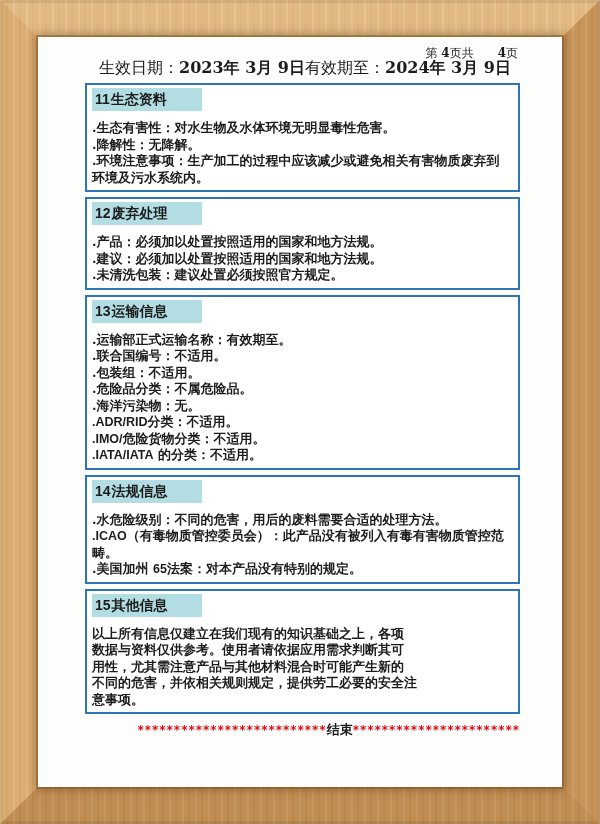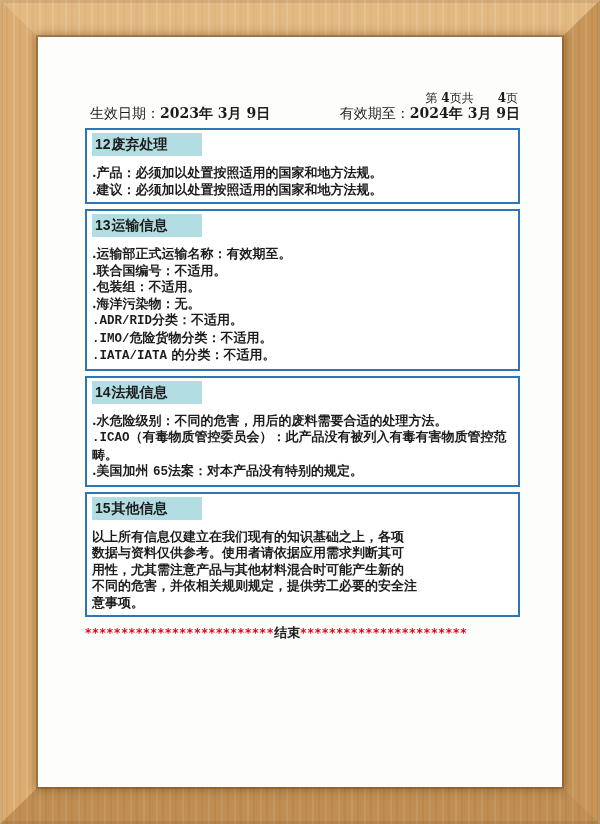--- a/index.html
+++ b/index.html
@@ -41,25 +41,24 @@
   }
   .page{
     position:absolute; left:38px; top:37px; width:524px; height:750px;
     background:var(--page);
     box-shadow:0 0 0 2px rgba(128,77,26,0.45), 0 0 9px 3px rgba(70,40,10,0.35);
     z-index:2;
   }
   .inner{
     position:absolute; inset:0; box-sizing:border-box;
     padding:9px 42px 0 47px;
-    margin-top:45px;
   }
   .hdr{margin-bottom:8px;}
   .hdr-top{text-align:right; font-size:12px; line-height:14px; padding-right:2px;}
-  .hdr-row{display:flex; justify-content:space-between; font-size:14px; line-height:14px; margin-top:1px;}
+  .hdr-row{display:flex; justify-content:center; font-size:16px; line-height:14px; margin-top:1px;}
   .hdr-row .left{padding-left:5px;}
   .num{font-weight:bold;}
   .sec{
     border:2px solid var(--box-border);
     padding:3px 8px 4px 5px;
     margin-bottom:5px;
     background:#fff;
   }
   .sec-title{
     display:inline-block;
@@ -73,26 +72,26 @@
     font-family:"Liberation Sans","DejaVu Sans",sans-serif;
     font-weight:700; padding-right:1px;
   }
   .sec-body{
     margin-top:9px;
     font-size:13px; line-height:16.5px;
     font-weight:600;
   }
   .sec-body p{margin:0;}
   .b{
-    font-family:Liberation Mono, monospace;
+    font-family:Liberation Sans, sans-serif;
     font-weight:700; font-size:12.5px;
   }
   .footer-line{
     margin-top:5px;
-    text-align:left;
+    text-align:right;
     white-space:nowrap;
   }
   .stars{
     color:var(--star-red);
     font-family:"DejaVu Sans","Liberation Sans",sans-serif;
     font-weight:700; font-size:12px; letter-spacing:1px;
     vertical-align:middle;
   }
   .end-label{
     font-size:13px; font-weight:700; vertical-align:middle;
@@ -115,28 +114,35 @@
         <span class="left">
           <span>生效日期：</span><span class="num">2023年 3月 9日</span>
         </span>
         <span class="right">
           <span>有效期至：</span><span class="num">2024年 3月 9日</span>
         </span>
       </div>
     </div>
 
     <div id="sections">
+        <div class="sec"><div class="sec-title"><span class="sec-num">11</span><span class="sec-tt">生态资料</span></div><div class="sec-body">
+            <p class="line"><span>.生态有害性：对水生物及水体环境无明显毒性危害。</span></p>
+            <p class="line"><span>.降解性：无降解。</span></p>
+            <p class="line"><span>.环境注意事项：生产加工的过程中应该减少或避免相关有害物质废弃到环境及污水系统内。</span></p>
+          </div></div>
         <div class="sec"><div class="sec-title"><span class="sec-num">12</span><span class="sec-tt">废弃处理</span></div><div class="sec-body">
             <p class="line"><span>.产品：必须加以处置按照适用的国家和地方法规。</span></p>
             <p class="line"><span>.建议：必须加以处置按照适用的国家和地方法规。</span></p>
+            <p class="line"><span>.未清洗包装：建议处置必须按照官方规定。</span></p>
           </div></div>
         <div class="sec"><div class="sec-title"><span class="sec-num">13</span><span class="sec-tt">运输信息</span></div><div class="sec-body">
             <p class="line"><span>.运输部正式运输名称：有效期至。</span></p>
             <p class="line"><span>.联合国编号：不适用。</span></p>
             <p class="line"><span>.包装组：不适用。</span></p>
+            <p class="line"><span>.危险品分类：不属危险品。</span></p>
             <p class="line"><span>.海洋污染物：无。</span></p>
             <p class="line"><span class="b">.ADR/RID</span><span>分类：不适用。</span></p>
             <p class="line"><span class="b">.IMO/</span><span>危险货物分类：不适用。</span></p>
             <p class="line"><span class="b">.IATA/IATA</span><span> 的分类：不适用。</span></p>
           </div></div>
         <div class="sec"><div class="sec-title"><span class="sec-num">14</span><span class="sec-tt">法规信息</span></div><div class="sec-body">
             <p class="line"><span>.水危险级别：不同的危害，用后的废料需要合适的处理方法。</span></p>
             <p class="line"><span class="b">.ICAO</span><span>（有毒物质管控委员会）：此产品没有被列入有毒有害物质管控范畴。</span></p>
             <p class="line"><span>.美国加州 </span><span class="b">65</span><span>法案：对本产品没有特别的规定。</span></p>
           </div></div>

